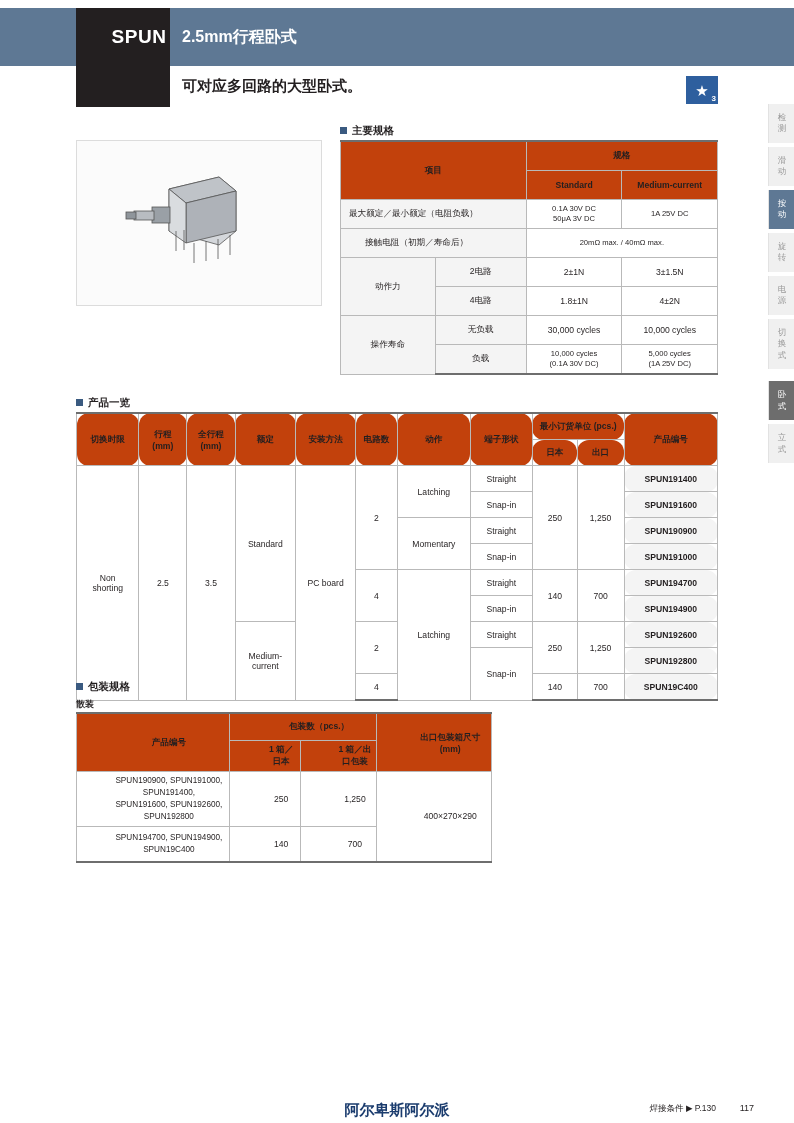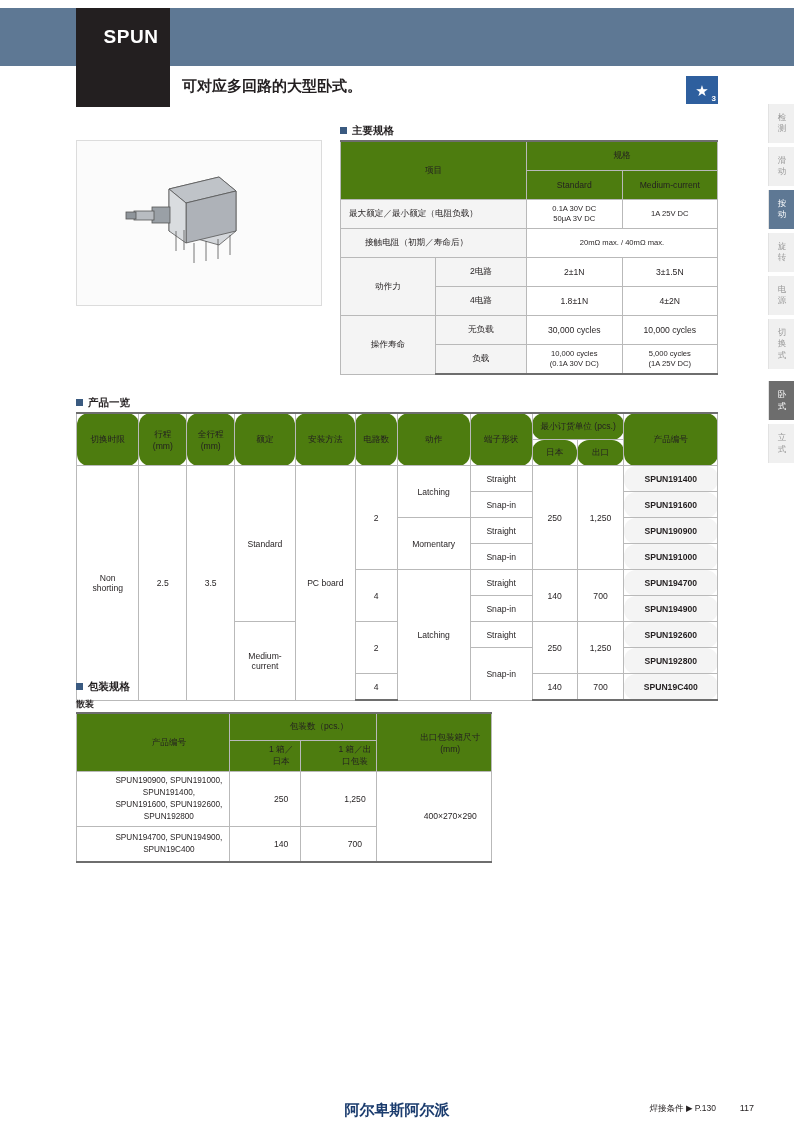--- a/index.html
+++ b/index.html
@@ -8,21 +8,21 @@
     background:#ffffff;
     font-family:"Liberation Sans","DejaVu Sans",sans-serif;
     color:#231f20;
     position:relative;
     overflow:hidden;
   }
   
   .header{position:absolute;left:0;top:0;width:794px;height:110px;}
   .hdr-band{position:absolute;left:0;top:8px;width:794px;height:58px;background:#5e7894;}
   .hdr-black{position:absolute;left:76px;top:8px;width:94px;height:99px;background:#231f20;}
-  .hdr-spun{position:absolute;left:84px;top:8px;width:94px;height:58px;
+  .hdr-spun{position:absolute;left:92px;top:8px;width:94px;height:58px;
     color:#ffffff;font-size:19px;font-weight:bold;letter-spacing:.5px;
     display:flex;align-items:center;justify-content:center;}
   .hdr-title{position:absolute;left:182px;top:8px;height:58px;display:flex;align-items:center;
     color:#ffffff;font-size:16px;font-weight:bold;}
   .hdr-sub-band{position:absolute;left:170px;top:66px;width:624px;height:41px;background:#ffffff;}
   .hdr-sub{position:absolute;left:182px;top:66px;height:41px;display:flex;align-items:center;
     font-size:15px;font-weight:bold;color:#231f20;}
   .badge{position:absolute;left:686px;top:76px;width:32px;height:28px;background:#2e5f9e;
     display:flex;align-items:center;justify-content:center;}
   .badge .star{color:#ffffff;font-size:15px;line-height:1;}
@@ -41,21 +41,21 @@
   .sec .sq{display:inline-block;width:7px;height:7px;background:#3a5a80;margin-right:5px;}
 
   
   .prodimg{position:absolute;left:76px;top:140px;width:244px;height:164px;background:#fbfbfb;border:1px solid #dcdcdc;}
   .prodimg svg{display:block;margin:18px auto 0;}
 
   
   table{border-collapse:collapse;}
   .tbl{position:absolute;font-size:8.6px;color:#231f20;}
   .tbl td,.tbl th{border:1px solid #b9b9b9;padding:3px 4px;text-align:center;vertical-align:middle;font-weight:normal;}
-  .tbl th{background:#4d7c0f;font-weight:normal;margin-top:40px;}
+  .tbl th{background:#c2410c;font-weight:bold;margin-top:40px;}
   .topline{border-top:2px solid #6e6e6e !important;}
   .botline{border-bottom:2px solid #6e6e6e !important;}
 
   
   #spec-table{left:340px;top:140px;width:378px;}
   #spec-table td,#spec-table th{height:22px;}
   #spec-table .lbl{text-align:center;background:#f4f4f4;}
   .small{font-size:7.6px;line-height:1.3;}
 
   
@@ -77,20 +77,21 @@
   .foot-page{position:absolute;right:40px;top:2px;font-size:9px;color:#231f20;}
 </style>
 </head>
 <body>
 
 <div class="header">
   <div class="hdr-band"></div>
   <div class="hdr-black"></div>
   <div class="hdr-spun">SPUN</div>
   <div class="hdr-sub-band"></div>
+  <div class="hdr-title">2.5mm行程卧式</div>
   <div class="hdr-sub">可对应多回路的大型卧式。</div>
   <div class="badge">
     <span class="star">★</span>
     <span class="num">3</span>
   </div>
 </div>
 
 <div class="rtabs">
   <div class="rtab"><span>检<br>测</span></div>
   <div class="rtab"><span>滑<br>动</span></div>

